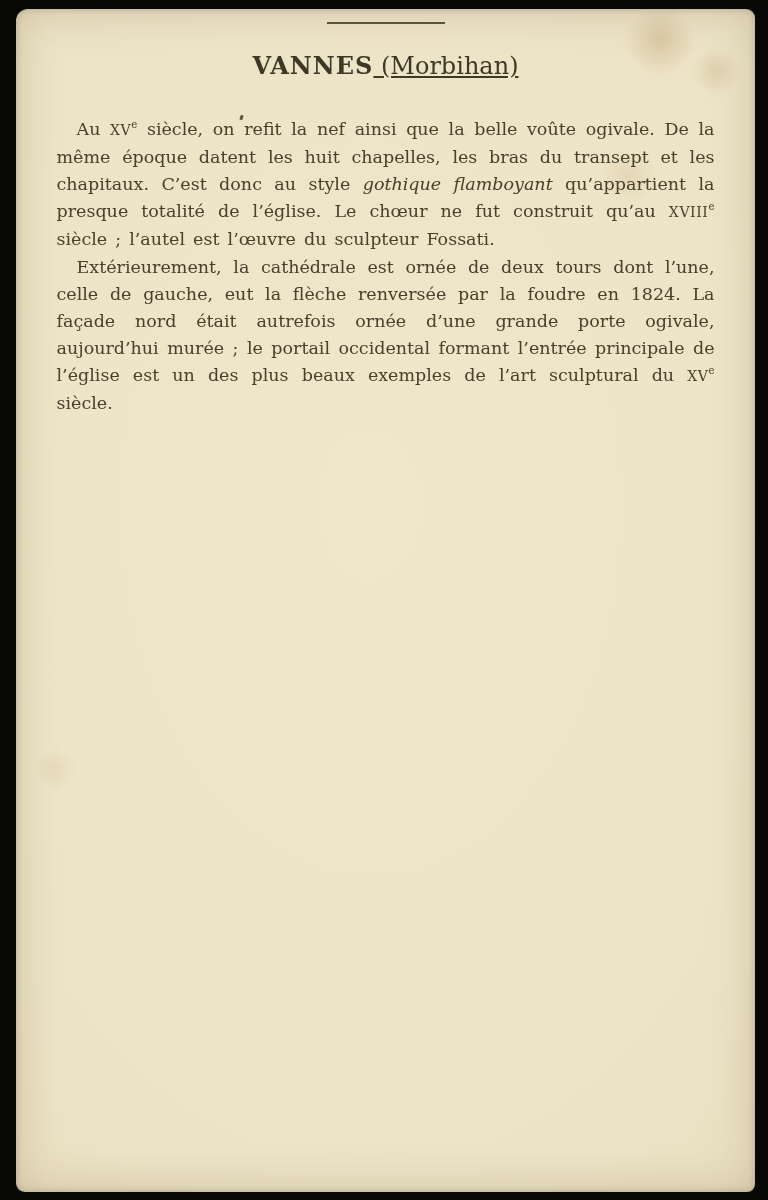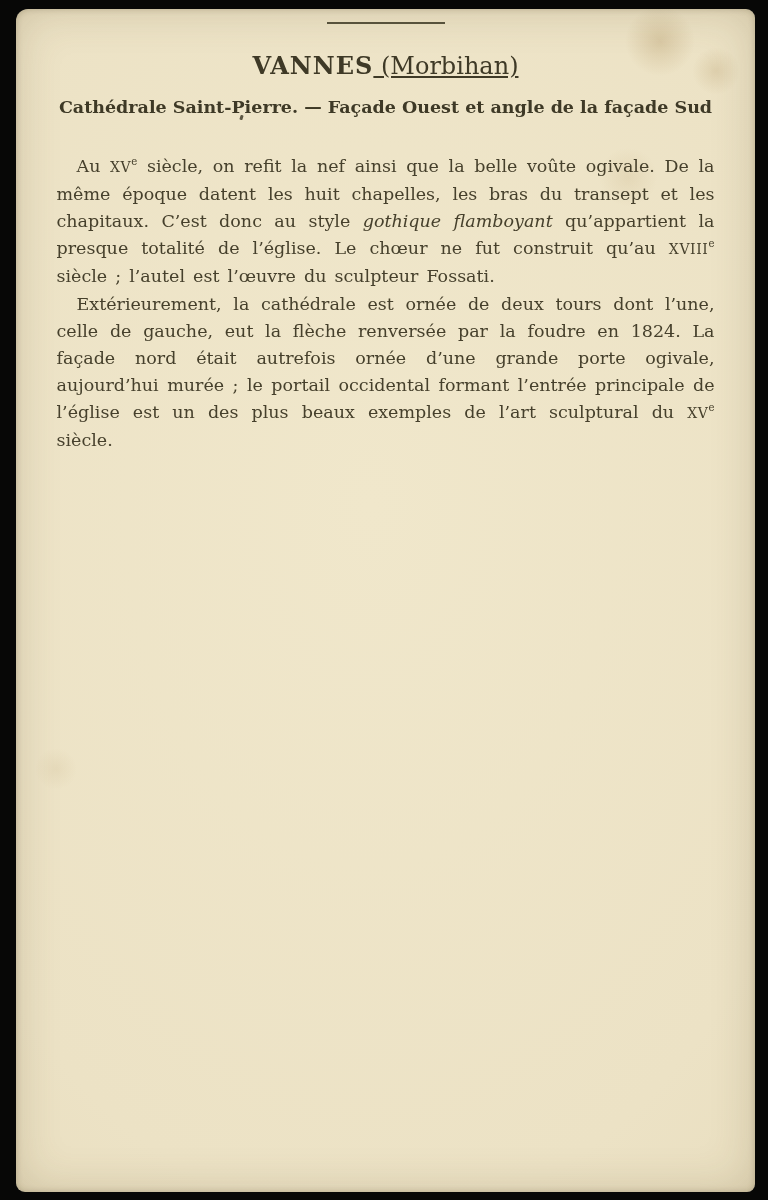--- a/index.html
+++ b/index.html
@@ -119,21 +119,20 @@
 <div class="scene">
   <div class="card">
 
 
     <div class="rule"></div>
 
     <div class="main-title">
       <span class="city">VANNES</span><span class="region"> (Morbihan)</span>
     </div>
 
-    <div class="subtitle">Cathédrale Saint-Pierre. — Façade Ouest et angle de la façade Sud</div>
 
     <div class="body-text">
         <p><span>Au </span><span class="smallcaps">XV</span><span class="sup">e</span><span> siècle, on refit la nef ainsi que la belle voûte ogivale. De la même époque datent les huit chapelles, les bras du transept et les chapitaux. C’est donc au style </span><span class="italic">gothique flamboyant</span><span> qu’appartient la presque totalité de l’église. Le chœur ne fut construit qu’au </span><span class="smallcaps">XVIII</span><span class="sup">e</span><span> siècle ; l’autel est l’œuvre du sculpteur Fossati.</span></p>
         <p><span>Extérieurement, la cathédrale est ornée de deux tours dont l’une, celle de gauche, eut la flèche renversée par la foudre en 1824. La façade nord était autrefois ornée d’une grande porte ogivale, aujourd’hui murée ; le portail occidental formant l’entrée principale de l’église est un des plus beaux exemples de l’art sculptural du </span><span class="smallcaps">XV</span><span class="sup">e</span><span> siècle.</span></p>
       </div>
 
     <div class="ink-speck"></div>
   </div>
 </div>
 

